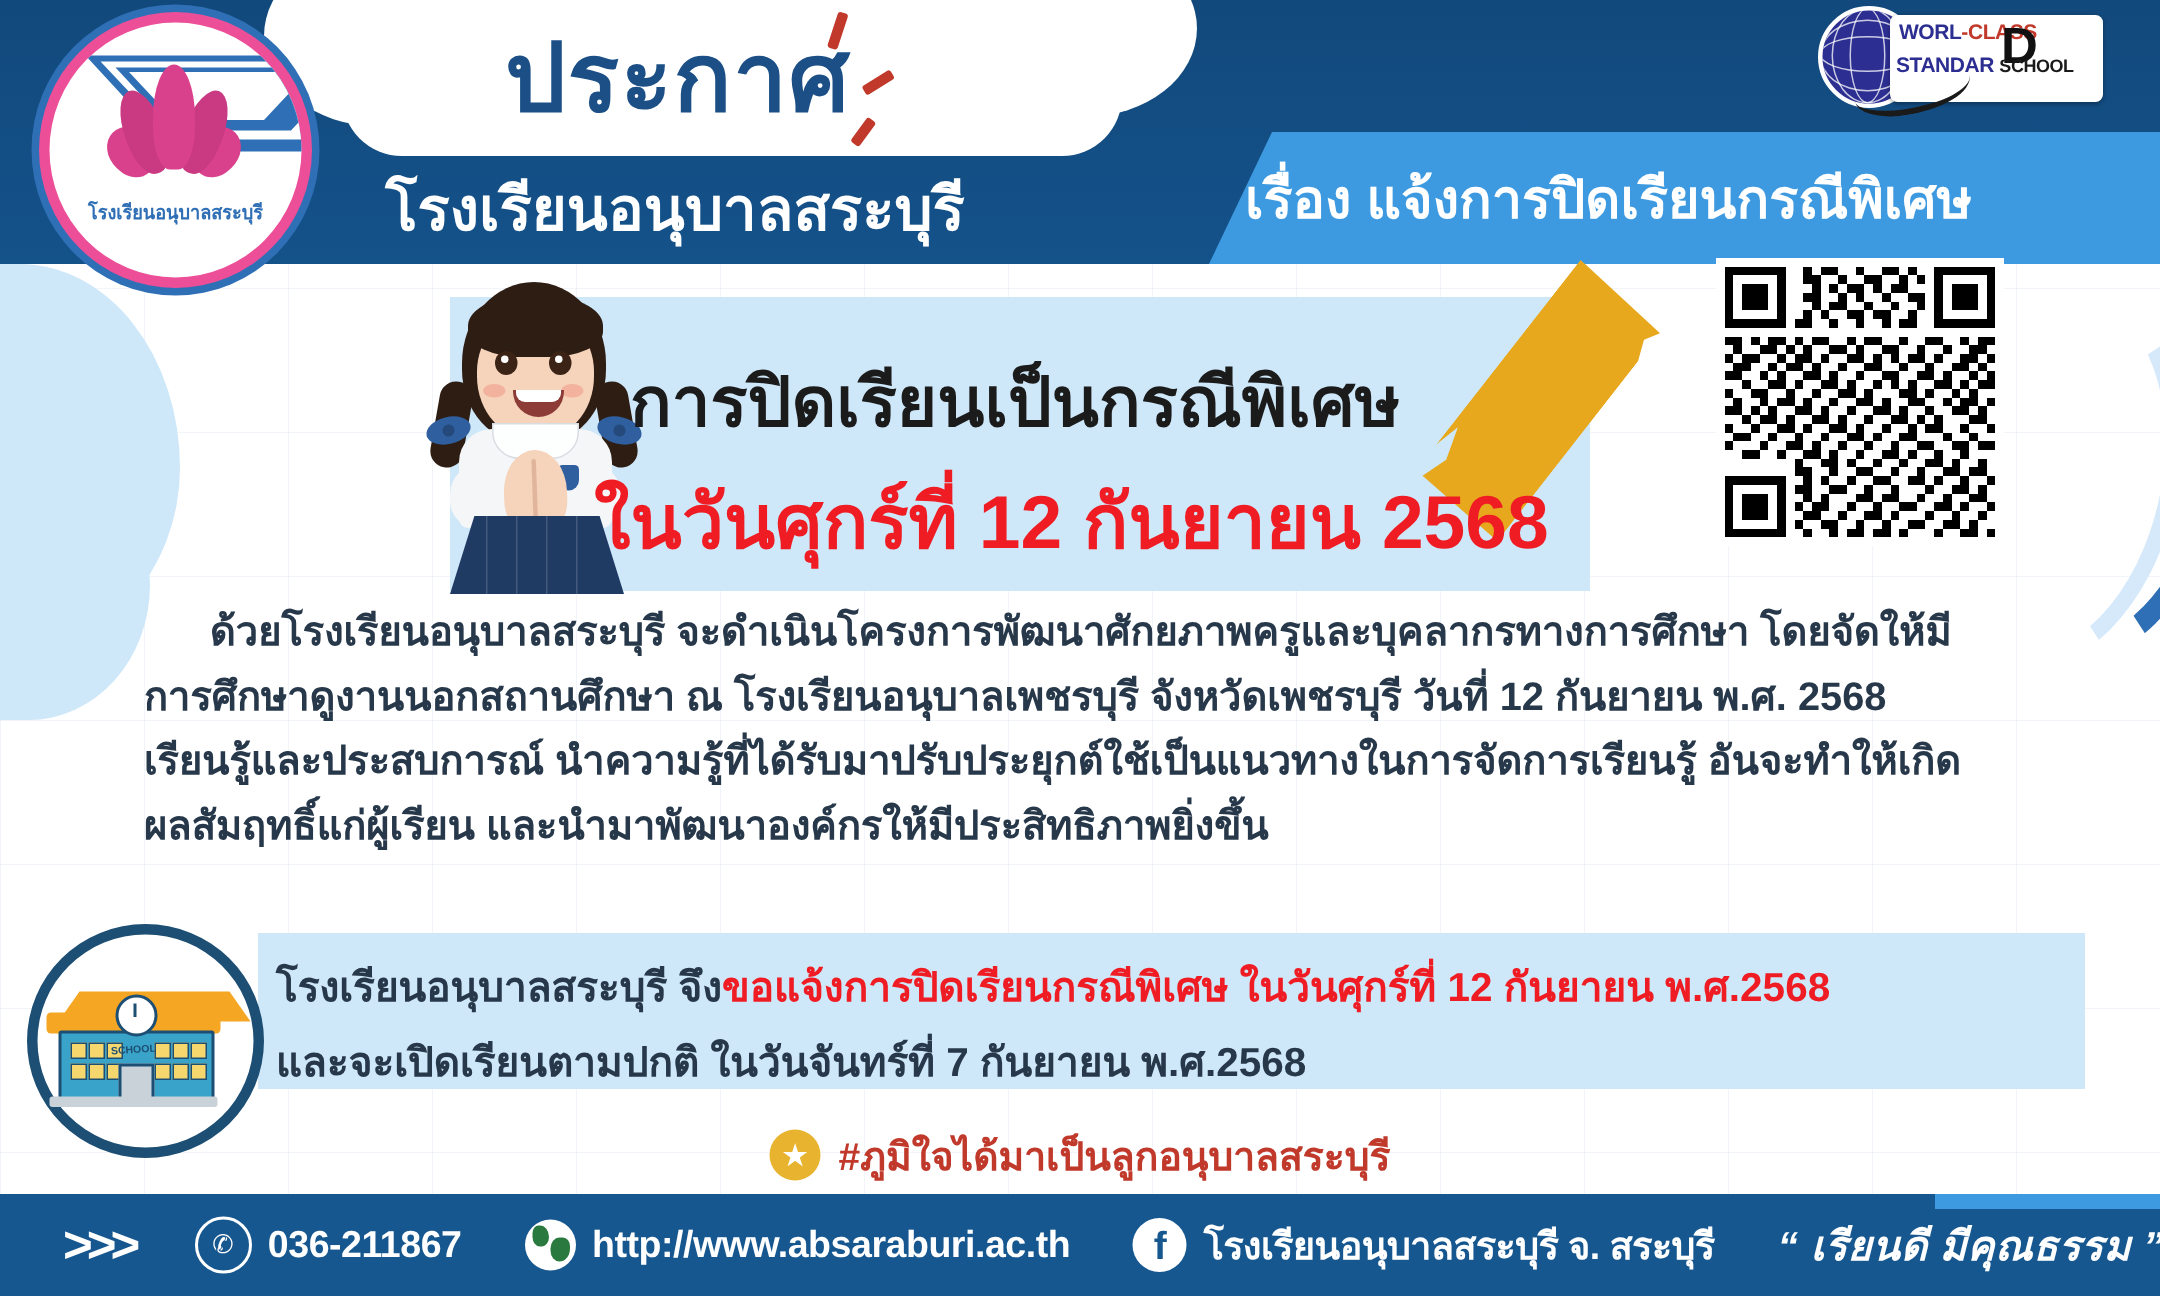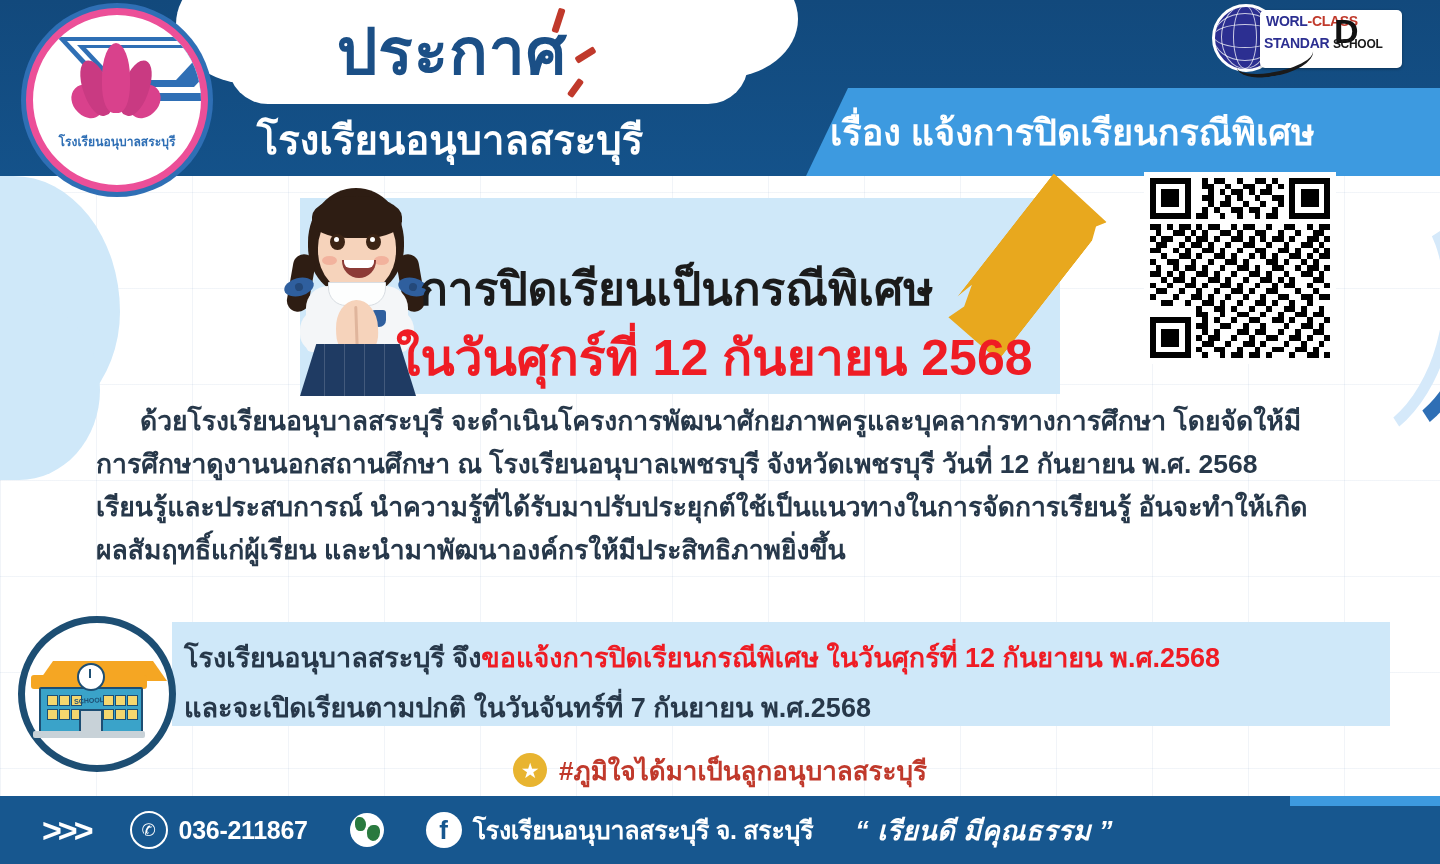--- a/index.html
+++ b/index.html
@@ -208,25 +208,25 @@
   .st-badge{position:absolute;left:96px;top:128px;width:14px;height:17px;border-radius:3px 3px 7px 7px;background:#2f5f9e;}
   .st-hands{position:absolute;left:60px;top:118px;width:42px;height:56px;background:#f6d3bb;border-radius:50% 50% 40% 40%;transform:rotate(-2deg);}
   .st-hands:after{content:"";position:absolute;left:19px;top:6px;width:3px;height:44px;background:#e0b59c;border-radius:2px;}
   .st-arm-l{position:absolute;left:24px;top:126px;width:42px;height:44px;background:#f4f6f8;border-radius:22px 8px 8px 18px;}
   .st-arm-r{position:absolute;left:96px;top:126px;width:42px;height:44px;background:#f4f6f8;border-radius:8px 22px 18px 8px;}
   .st-skirt{position:absolute;left:24px;top:162px;width:116px;height:52px;background:#1f3b63;
     clip-path:polygon(14% 0,86% 0,100% 100%,0 100%);}
   .st-skirt i{position:absolute;top:0;width:1px;height:52px;background:rgba(255,255,255,.16);}
 
   .hero-title{
-    position:absolute;left:420px;top:252px;width:620px;height:56px;
+    position:absolute;left:420px;top:231px;width:620px;height:56px;
     font-size:46px;font-weight:bold;color:#1b1b1b;white-space:nowrap;
   }
   .hero-date{
-    position:absolute;left:396px;top:318px;width:660px;height:60px;
+    position:absolute;left:396px;top:308px;width:660px;height:60px;
     font-size:50px;font-weight:bold;color:#ef1c24;white-space:nowrap;
   }
 
   
   .qr-wrap{position:absolute;left:1144px;top:172px;width:192px;height:192px;background:#fff;}
   .qr-cap{
     position:absolute;left:1108px;top:370px;width:264px;
     text-align:center;font-size:15px;font-weight:bold;color:#111;white-space:nowrap;
   }
 
@@ -718,20 +718,21 @@
     <div class="footer-inner">
       <span class="chev">&gt;&gt;&gt;</span>
 
       <span class="f-item">
         <span class="ico-circle">✆</span>
         <span class="f-txt">036-211867</span>
       </span>
 
       <span class="f-item">
         <span class="ico-globe"></span>
+        <span class="f-txt">http://www.absaraburi.ac.th</span>
       </span>
 
       <span class="f-item">
         <span class="ico-solid">f</span>
         <span class="f-txt">โรงเรียนอนุบาลสระบุรี จ. สระบุรี</span>
       </span>
 
       <span class="motto">“ เรียนดี มีคุณธรรม ”</span>
     </div>
   </div>

